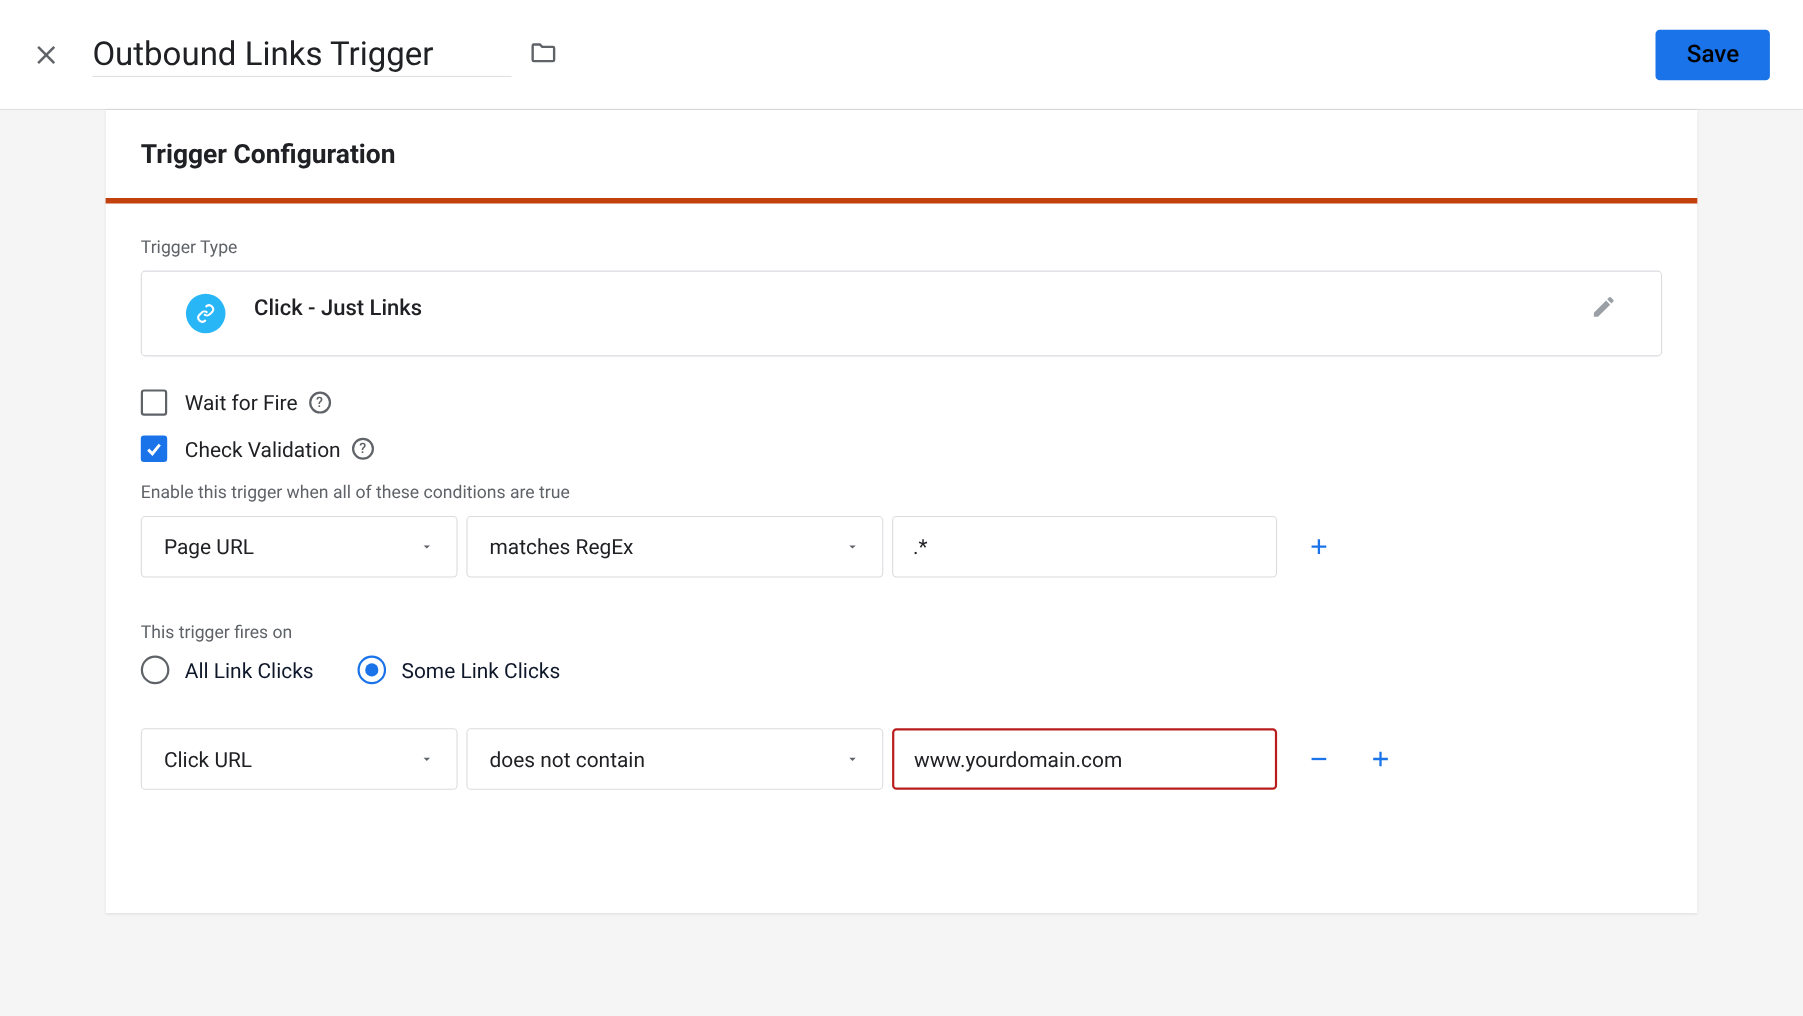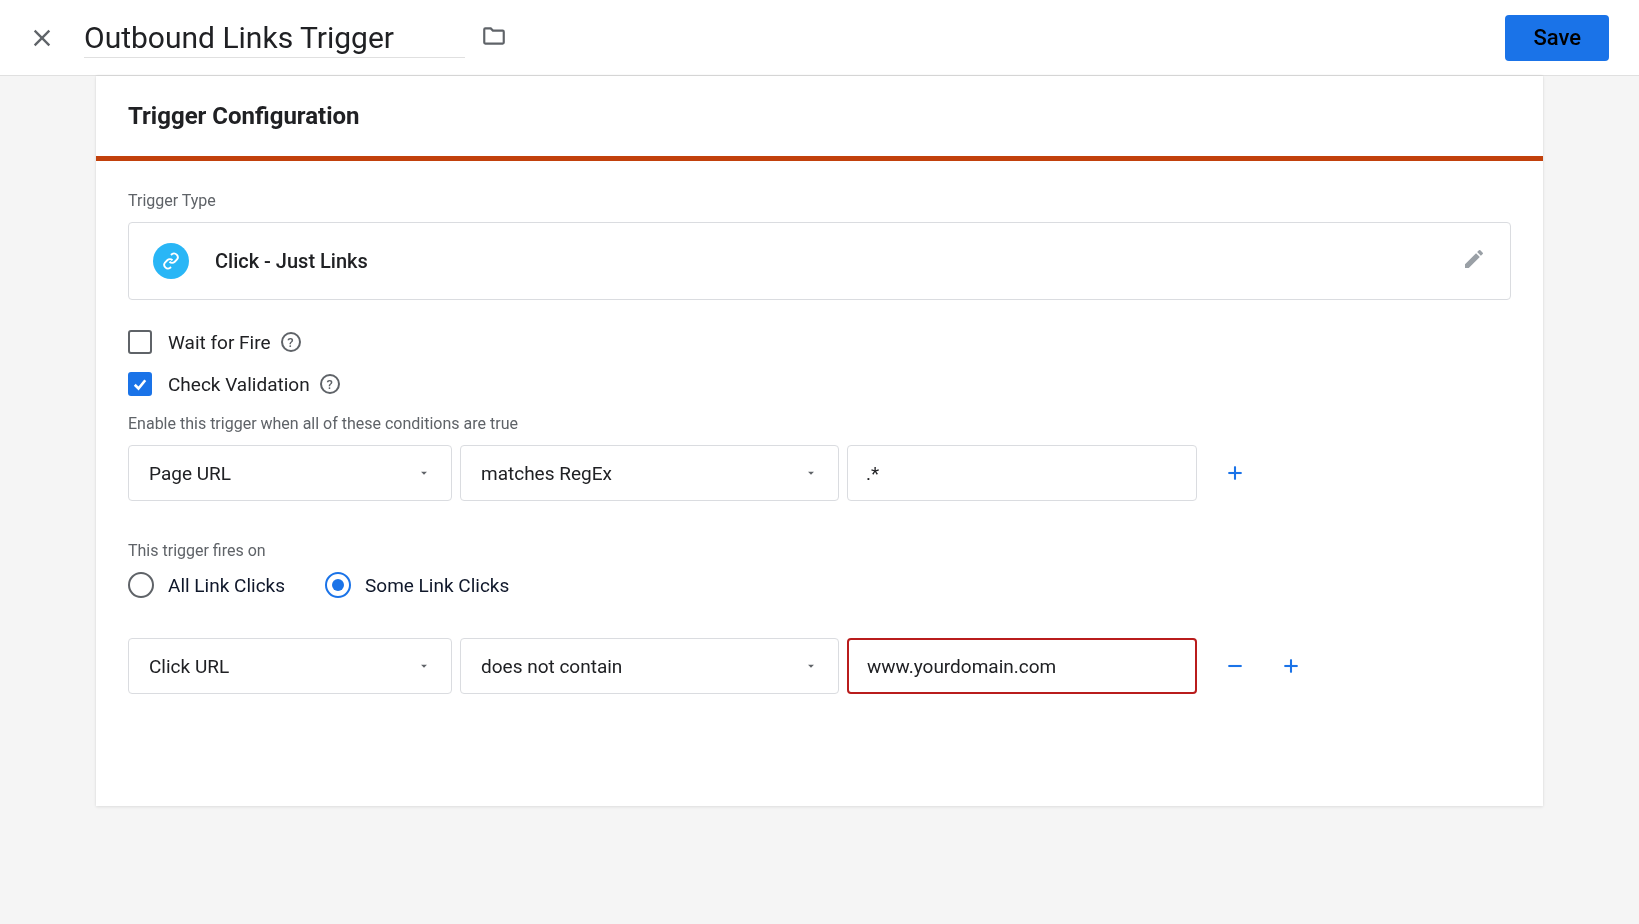--- a/index.html
+++ b/index.html
@@ -11,21 +11,21 @@
     
     body {
       background: #f5f5f5;
       width: 1639px;
       height: 924px;
       overflow: hidden;
     }
     
     .top-bar {
       background: #fff;
-      height: 76px;
+      height: 100px;
       display: flex;
       align-items: center;
       padding: 0 30px;
       border-bottom: 1px solid #e0e0e0;
     }
     
     .close-btn {
       width: 24px;
       height: 24px;
       margin-right: 30px;
@@ -90,22 +90,21 @@
     .label-text {
       font-size: 16px;
       color: #5f6368;
       margin-bottom: 12px;
     }
     
     .trigger-type-box {
       border: 1px solid #dadce0;
       border-radius: 4px;
       display: flex;
-      align-items: center;
-      padding: 20px 24px;
+      padding: 20px 40px;
       cursor: pointer;
       margin-bottom: 30px;
     }
     
     .trigger-icon {
       width: 36px;
       height: 36px;
       background: #29b6f6;
       border-radius: 50%;
       display: flex;
@@ -184,21 +183,21 @@
       border: 1px solid #dadce0;
       border-radius: 4px;
       height: 56px;
       display: flex;
       align-items: center;
       padding: 0 20px;
       cursor: pointer;
       background: #fff;
     }
     
-    .select-box.w1 { width: 324px; }
+    .select-box.w1 { width: 288px; }
     .select-box.w2 { width: 379px; }
     
     .select-text {
       flex: 1;
       font-size: 19px;
       color: #202124;
     }
     
     .chevron {
       color: #5f6368;

